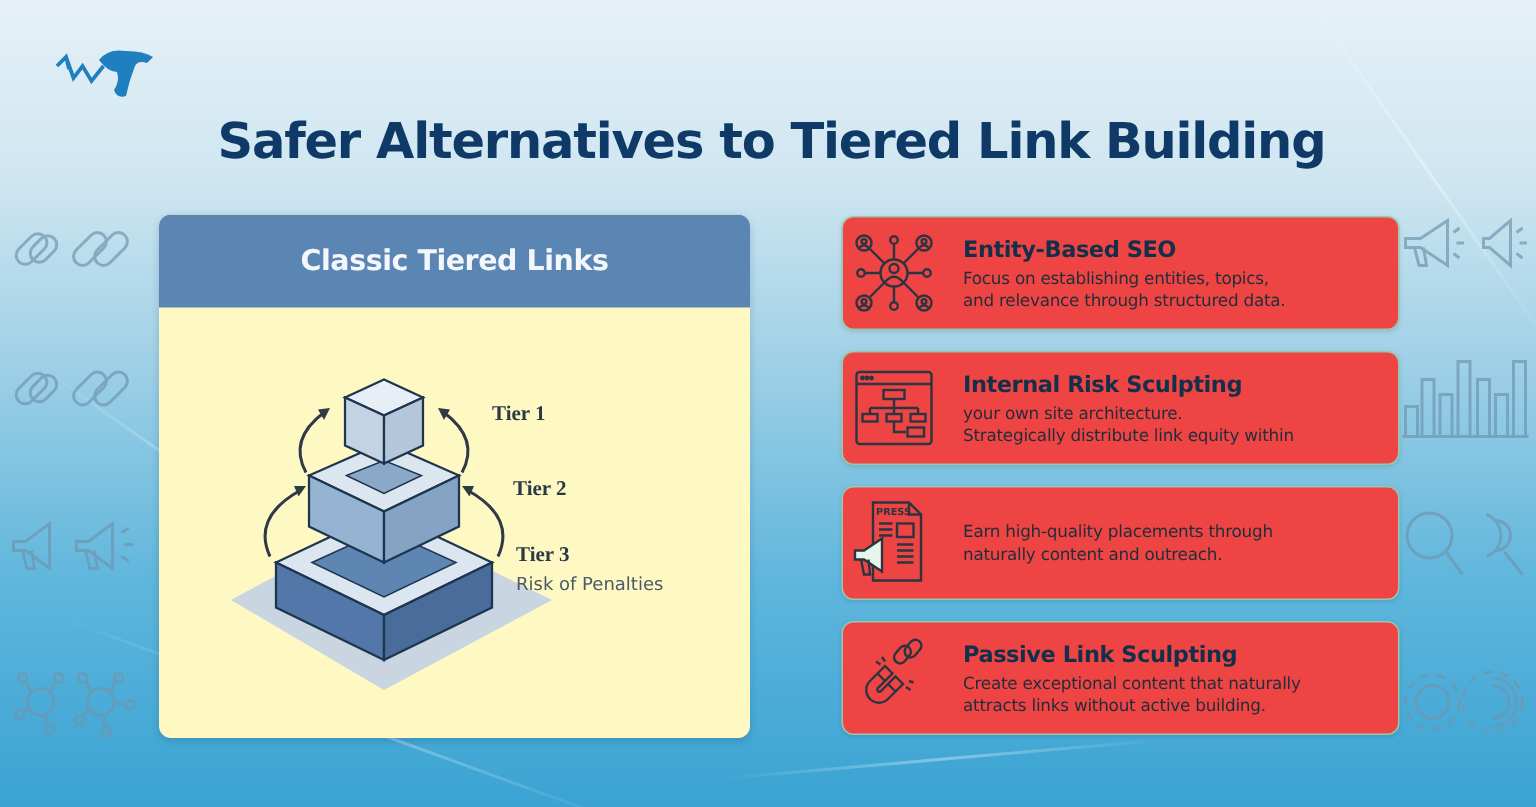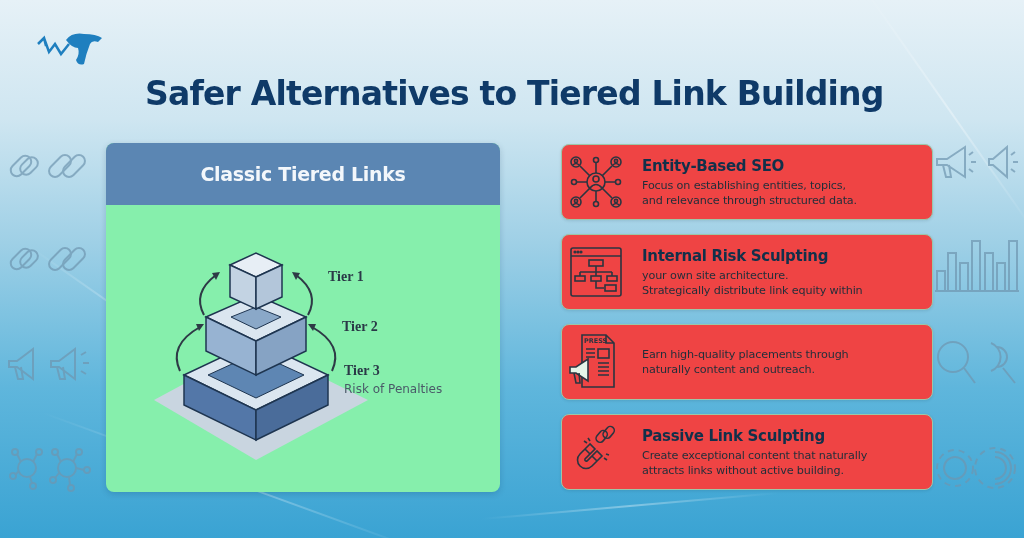--- a/index.html
+++ b/index.html
@@ -11,21 +11,21 @@
   }
   .bg-deco { position: absolute; inset: 0; pointer-events: none; overflow: hidden; }
   .bg-deco svg { position: absolute; }
   .streak { position: absolute; background: linear-gradient(90deg, rgba(255,255,255,0) 0%, rgba(255,255,255,0.35) 50%, rgba(255,255,255,0) 100%); height: 2px; }
 
   .logo { position: absolute; left: 36px; top: 30px; display: flex; align-items: center; gap: 2px; }
   .logo-text { font-family: "DejaVu Sans", sans-serif; font-weight: bold; font-size: 27px; color: #1f7fbf; letter-spacing: 0.5px; }
 
   .title { position: absolute; left: 110px; top: 74px; font-family: "DejaVu Sans", sans-serif; font-weight: bold; font-size: 33px; color: #0f3a68; letter-spacing: -0.8px; white-space: nowrap; margin-left: 35px; }
 
-  .left-card { position: absolute; left: 106px; top: 143px; width: 394px; height: 349px; background: #86efac; border-radius: 8px; overflow: hidden; box-shadow: 0 2px 6px rgba(0,40,80,0.18); }
+  .left-card { position: absolute; left: 106px; top: 143px; width: 394px; height: 349px; background: #fef9c3; border-radius: 8px; overflow: hidden; box-shadow: 0 2px 6px rgba(0,40,80,0.18); }
   .left-card-header { height: 62px; background: #5b86b3; display: flex; align-items: center; justify-content: center; }
   .left-card-title { color: #f3f7fb; font-weight: bold; font-size: 19px; letter-spacing: -0.3px; }
   .pyramid { position: absolute; left: 0; top: 62px; width: 394px; height: 287px; }
   .tier-label { position: absolute; font-weight: bold; color: #2a3947; font-size: 14px; font-family: Liberation Serif, serif; }
   .tier-sub { position: absolute; color: #4a5a68; font-size: 12px; }
 
   .cards { position: absolute; left: 545px; top: 144px; width: 372px; }
   .card { position: absolute; left: 16px; width: 372px; height: 76px; background: #ef4444; border: 1.5px solid #9cc7a9; border-radius: 8px; display: flex; align-items: center; box-shadow: 0 1px 3px rgba(0,40,60,0.12); }
   .card-icon { width: 68px; height: 76px; display: flex; align-items: center; justify-content: center; flex-shrink: 0; }
   .card-text { padding-left: 12px; padding-right: 8px; }

